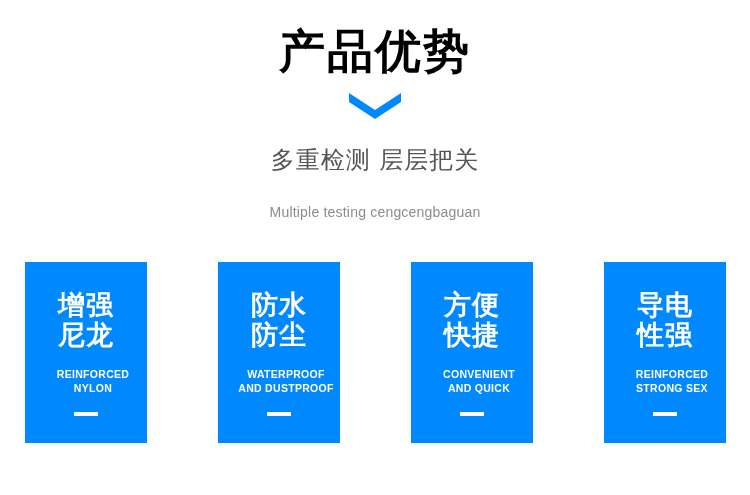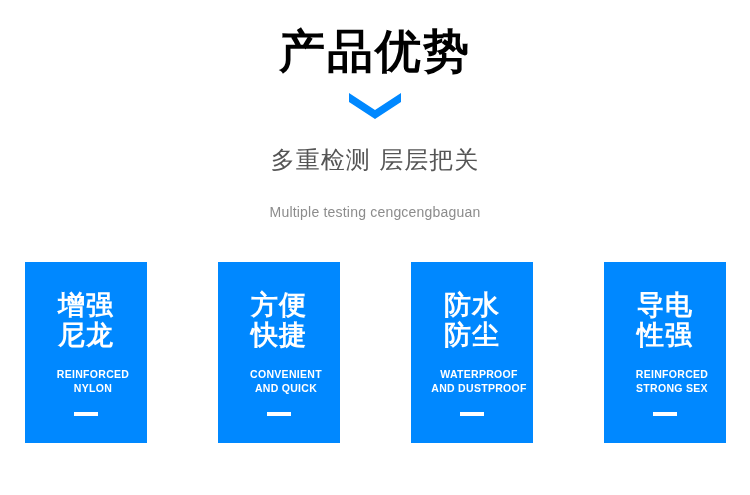--- a/index.html
+++ b/index.html
@@ -157,32 +157,32 @@
 
     <div class="card">
       <div class="card-cn">增强
 尼龙</div>
       <div class="card-en">REINFORCED
 NYLON</div>
       <div class="card-dash"></div>
     </div>
 
     <div class="card">
+      <div class="card-cn">防水
+防尘</div>
+      <div class="card-en">WATERPROOF
+AND DUSTPROOF</div>
+      <div class="card-dash"></div>
+    </div>
+
+    <div class="card">
       <div class="card-cn">方便
 快捷</div>
       <div class="card-en">CONVENIENT
 AND QUICK</div>
-      <div class="card-dash"></div>
-    </div>
-
-    <div class="card">
-      <div class="card-cn">防水
-防尘</div>
-      <div class="card-en">WATERPROOF
-AND DUSTPROOF</div>
       <div class="card-dash"></div>
     </div>
 
     <div class="card">
       <div class="card-cn">导电
 性强</div>
       <div class="card-en">REINFORCED
 STRONG SEX</div>
       <div class="card-dash"></div>
     </div>

